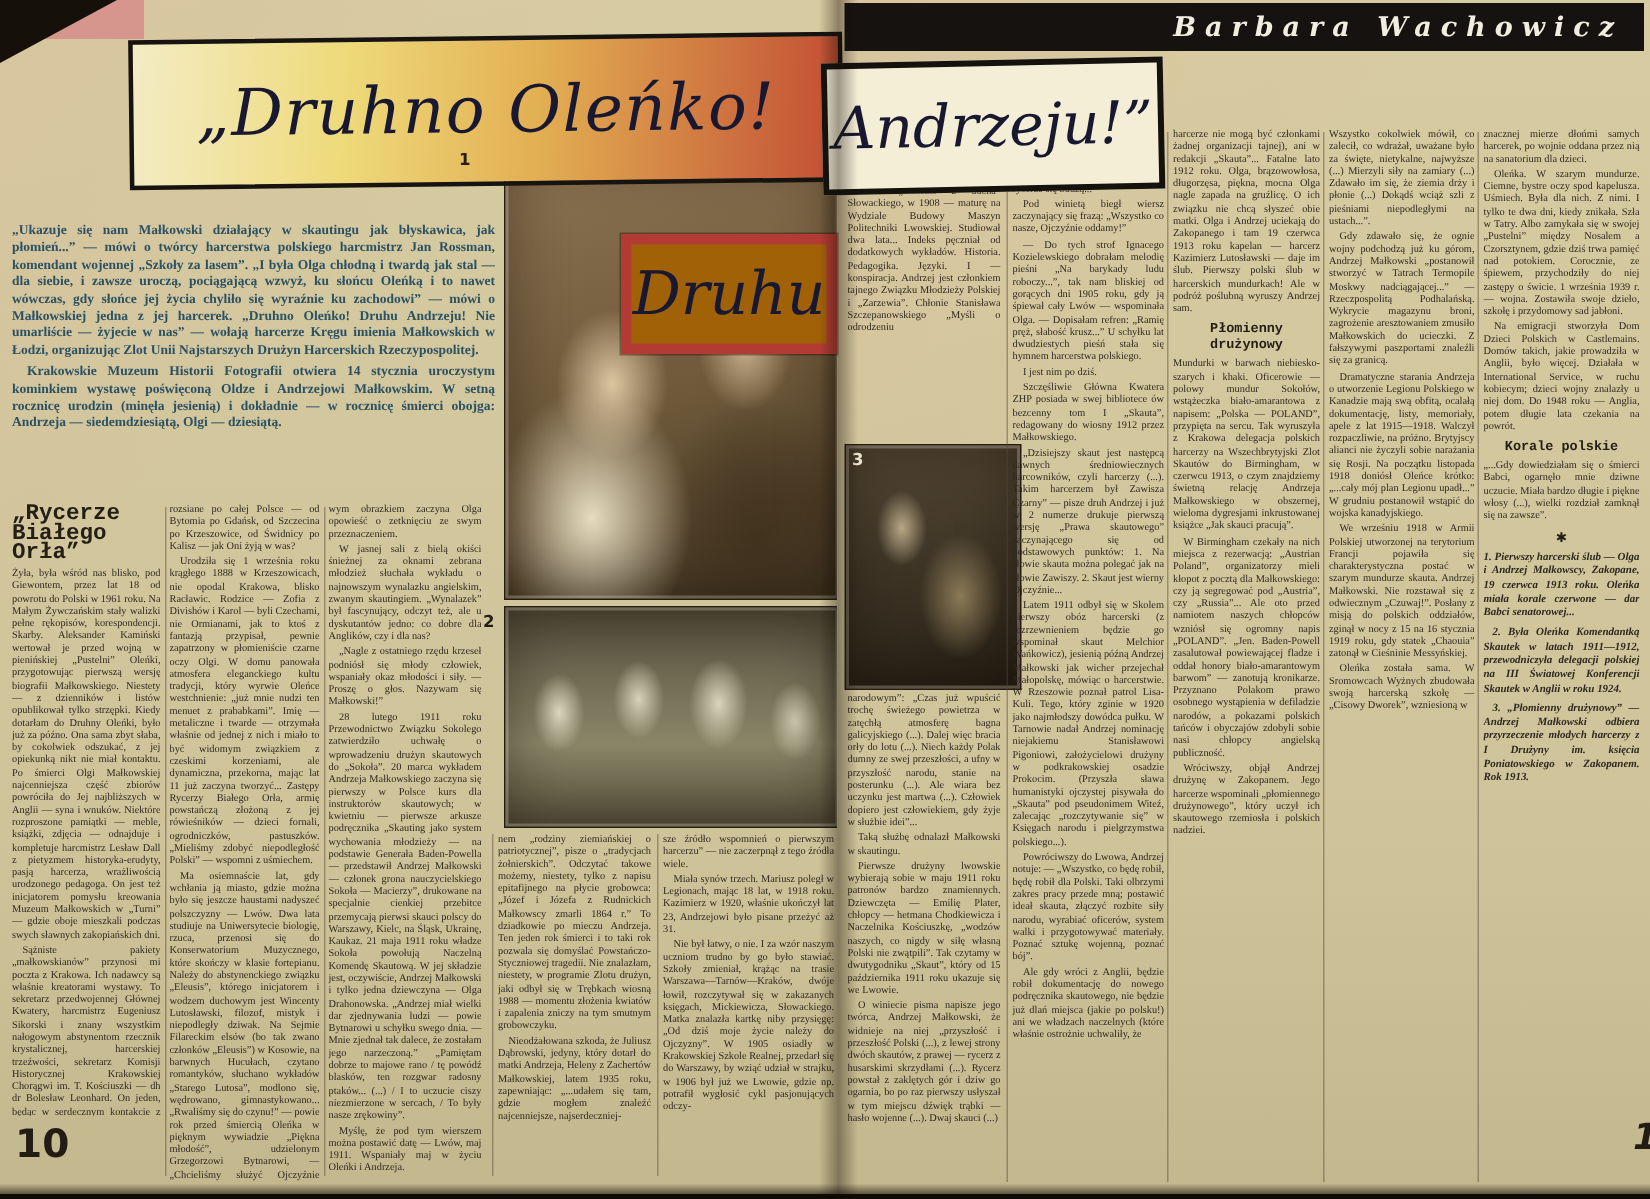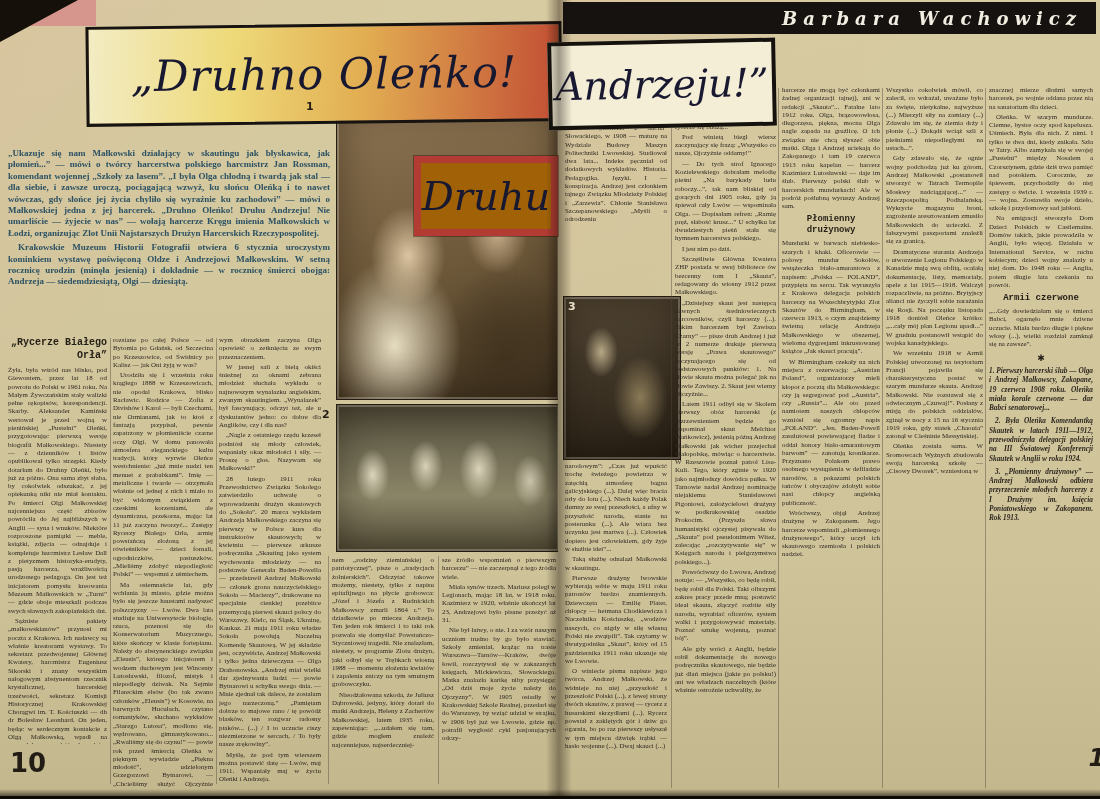--- a/index.html
+++ b/index.html
@@ -56,21 +56,21 @@
     radial-gradient(42px 64px at 66% 62%, #8b7b58, rgba(0,0,0,0) 65%),
     linear-gradient(170deg,#544836 0%,#352c1f 70%,#241d13 100%);}
   .marker{position:absolute;font-family:"DejaVu Sans",sans-serif;font-weight:bold;font-size:11px;color:#241e16;z-index:7;}
   .marker.on-photo{color:#ece4ca;}
 
   
   .col{position:absolute;overflow:hidden;font-size:6.9px;line-height:8.3px;color:var(--ink);text-align:justify;}
   .col .para{margin:0 0 2px;text-indent:7px;}
   .col .para:first-child{text-indent:0;}
   .subhead{font-weight:bold;text-align:center;font-size:9px;line-height:11px;margin:4px 0 3px;color:#241e16;font-family:Liberation Mono, monospace;}
-  .subhead.big{font-size:10px;line-height:13px;text-align:right;margin:0 0 4px;}
+  .subhead.big{font-size:15px;line-height:13px;text-align:left;margin:0 0 4px;}
   .vrule{position:absolute;width:1px;background:var(--rule);opacity:.45;}
 
   .c-l1{left:8px;top:336px;width:99px;height:408px;}
   .c-l2{left:113px;top:336px;width:100px;height:452px;}
   .c-l3{left:219px;top:336px;width:102px;height:452px;}
   .c-l4{left:332px;top:556px;width:102px;height:232px;}
   .c-l5{left:442px;top:556px;width:114px;height:232px;}
 
   .pagenum{position:absolute;font-family:"DejaVu Sans",sans-serif;font-weight:bold;color:#221c14;z-index:8;}
   .pn-left{left:10px;top:748px;font-size:26px;}
@@ -108,21 +108,21 @@
 
     <div class="title-banner">
       <span>„Druhno Oleńko!</span>
     </div>
     <div class="druhu-band">
       <span class="druhu-inner">Druhu</span>
     </div>
 
     <div class="lead">
         <p class="para">„Ukazuje się nam Małkowski działający w skautingu jak błyskawica, jak płomień...” — mówi o twórcy harcerstwa polskiego harcmistrz Jan Rossman, komendant wojennej „Szkoły za lasem”. „I była Olga chłodną i twardą jak stal — dla siebie, i zawsze uroczą, pociągającą wzwyż, ku słońcu Oleńką i to nawet wówczas, gdy słońce jej życia chyliło się wyraźnie ku zachodowi” — mówi o Małkowskiej jedna z jej harcerek. „Druhno Oleńko! Druhu Andrzeju! Nie umarliście — żyjecie w nas” — wołają harcerze Kręgu imienia Małkowskich w Łodzi, organizując Zlot Unii Najstarszych Drużyn Harcerskich Rzeczypospolitej.</p>
-        <p class="para">Krakowskie Muzeum Historii Fotografii otwiera 6 stycznia uroczystym kominkiem wystawę poświęconą Oldze i Andrzejowi Małkowskim. W setną rocznicę urodzin (minęła jesienią) i dokładnie — w rocznicę śmierci obojga: Andrzeja — siedemdziesiątą, Olgi — dziesiątą.</p>
+        <p class="para">Krakowskie Muzeum Historii Fotografii otwiera 14 stycznia uroczystym kominkiem wystawę poświęconą Oldze i Andrzejowi Małkowskim. W setną rocznicę urodzin (minęła jesienią) i dokładnie — w rocznicę śmierci obojga: Andrzeja — siedemdziesiątą, Olgi — dziesiątą.</p>
       </div>
 
     <div class="photo photo1"></div>
     <div class="marker" style="left:306px;top:100px;">1</div>
     <div class="photo photo2"></div>
     <div class="marker" style="left:322px;top:408px;">2</div>
 
     <div class="col c-l1">
       <h3 class="subhead big">„Rycerze Białego Orła”</h3>
       <div>
@@ -212,27 +212,27 @@
         <p class="para">Dramatyczne starania Andrzeja o utworzenie Legionu Polskiego w Kanadzie mają swą obfitą, ocalałą dokumentację, listy, memoriały, apele z lat 1915—1918. Walczył rozpaczliwie, na próżno. Brytyjscy alianci nie życzyli sobie narażania się Rosji. Na początku listopada 1918 doniósł Oleńce krótko: „...cały mój plan Legionu upadł...” W grudniu postanowił wstąpić do wojska kanadyjskiego.</p>
         <p class="para">We wrześniu 1918 w Armii Polskiej utworzonej na terytorium Francji pojawiła się charakterystyczna postać w szarym mundurze skauta. Andrzej Małkowski. Nie rozstawał się z odwiecznym „Czuwaj!”. Posłany z misją do polskich oddziałów, zginął w nocy z 15 na 16 stycznia 1919 roku, gdy statek „Chaouia” zatonął w Cieśninie Messyńskiej.</p>
         <p class="para">Oleńka została sama. W Sromowcach Wyżnych zbudowała swoją harcerską szkołę — „Cisowy Dworek”, wzniesioną w</p>
       </div>
     <div class="col c-r5">
       <div>
           <p class="para">znacznej mierze dłońmi samych harcerek, po wojnie oddana przez nią na sanatorium dla dzieci.</p>
           <p class="para">Oleńka. W szarym mundurze. Ciemne, bystre oczy spod kapelusza. Uśmiech. Była dla nich. Z nimi. I tylko te dwa dni, kiedy znikała. Szła w Tatry. Albo zamykała się w swojej „Pustelni” między Nosalem a Czorsztynem, gdzie dziś trwa pamięć nad potokiem. Corocznie, ze śpiewem, przychodziły do niej zastępy o świcie. 1 września 1939 r. — wojna. Zostawiła swoje dzieło, szkołę i przydomowy sad jabłoni.</p>
           <p class="para">Na emigracji stworzyła Dom Dzieci Polskich w Castlemains. Domów takich, jakie prowadziła w Anglii, było więcej. Działała w International Service, w ruchu kobiecym; dzieci wojny znalazły u niej dom. Do 1948 roku — Anglia, potem długie lata czekania na powrót.</p>
         </div>
-      <h3 class="subhead">Armii czerwone</h3>
+      <h3 class="subhead">Korale polskie</h3>
       <div>
           <p class="para">„...Gdy dowiedziałam się o śmierci Babci, ogarnęło mnie dziwne uczucie. Miała bardzo długie i piękne włosy (...), wielki rozdział zamknął się na zawsze”.</p>
         </div>
       <div class="star-sep">✱</div>
       <div class="captions">
-          <p class="para">1. Pierwszy harcerski ślub — Olga i Andrzej Małkowscy, Zakopane, 19 czerwca 1908 roku. Oleńka miała korale czerwone — dar Babci senatorowej...</p>
+          <p class="para">1. Pierwszy harcerski ślub — Olga i Andrzej Małkowscy, Zakopane, 19 czerwca 1913 roku. Oleńka miała korale czerwone — dar Babci senatorowej...</p>
           <p class="para">2. Była Oleńka Komendantką Skautek w latach 1911—1912, przewodniczyła delegacji polskiej na III Światowej Konferencji Skautek w Anglii w roku 1924.</p>
           <p class="para">3. „Płomienny drużynowy” — Andrzej Małkowski odbiera przyrzeczenie młodych harcerzy z I Drużyny im. księcia Poniatowskiego w Zakopanem. Rok 1913.</p>
         </div>
     </div>
 
     <div class="vrule" style="left:113px;top:108px;height:680px;"></div>
     <div class="vrule" style="left:220px;top:88px;height:700px;"></div>
     <div class="vrule" style="left:324px;top:88px;height:700px;"></div>
     <div class="vrule" style="left:427px;top:88px;height:700px;"></div>
 

